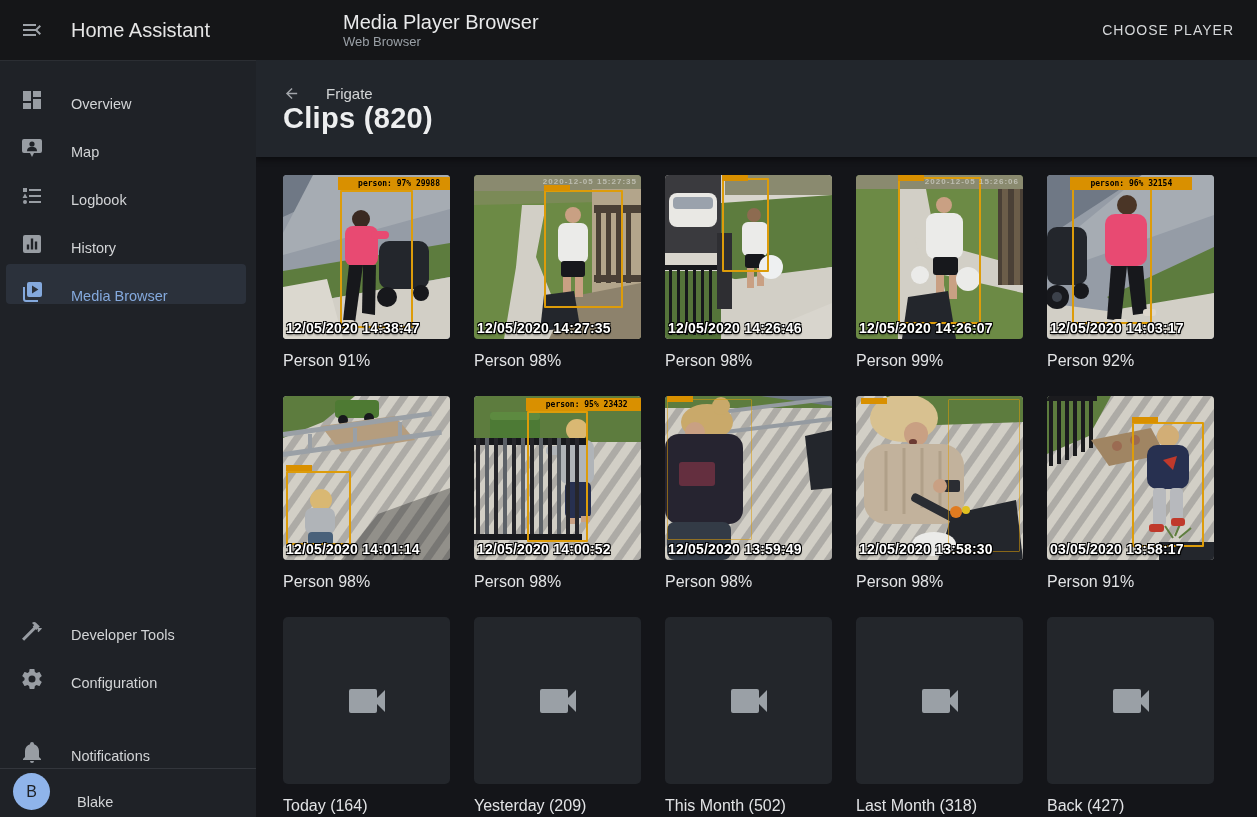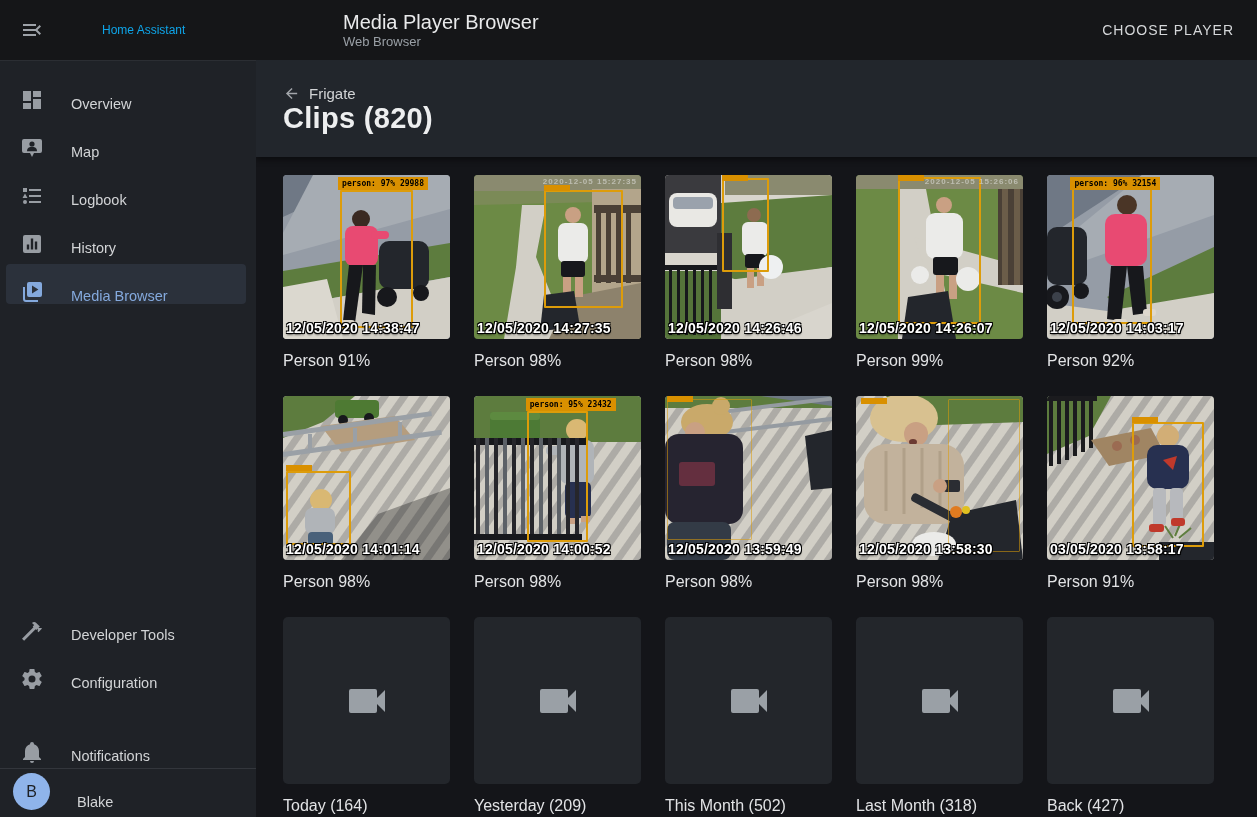--- a/index.html
+++ b/index.html
@@ -6,53 +6,53 @@
   html,body { width:1257px; height:817px; }
   body {
     position:relative; overflow:hidden;
     background:#141519;
     font-family:"Liberation Sans","DejaVu Sans",sans-serif;
     -webkit-font-smoothing:antialiased;
   }
   
   .appbar{position:absolute;top:0;left:0;width:1257px;height:60px;background:#151618;display:flex;align-items:center;z-index:20;}
   .menu-btn{margin-left:20px;width:24px;height:24px;color:#9da2a8;cursor:pointer;}
-  .app-title{margin-left:58px;font-size:12px;color:#0ea5e9;font-weight:400;}
+  .app-title{margin-left:27px;font-size:20px;color:#e5e5e5;font-weight:400;}
   .panel-title-block{position:absolute;left:343px;top:50%;transform:translateY(-50%);}
   .panel-title{font-size:20px;color:#e9eaeb;font-weight:400;line-height:24px;}
   .panel-subtitle{font-size:13px;color:#9aa0a6;line-height:16px;}
   .choose-player{position:absolute;right:15px;top:50%;transform:translateY(-50%);font-size:14px;font-weight:500;letter-spacing:1px;color:#d5d7d9;cursor:pointer;padding:8px;}
   
   .sidebar{position:absolute;top:60px;left:0;width:256px;height:757px;background:#1f2227;border-top:1px solid #2b2e33;z-index:10;}
   .nav-item{position:absolute;left:6px;right:10px;height:40px;border-radius:4px;display:flex;align-items:flex-end;color:#989da3;cursor:pointer;}
   .nav-item .nav-ic{margin-left:14px;width:24px;height:24px;flex:none;}
   .nav-item .nav-label{margin-left:27px;font-size:14.5px;font-weight:500;color:#d2d4d6;}
   .nav-item.selected{background:#2b313b;color:#84a9dd;}
   .nav-item.selected .nav-label{color:#84a9dd;}
   .sidebar-divider{position:absolute;top:707px;left:0;right:0;border-top:1px solid #33363c;}
   .avatar{margin-left:7px;width:37px;height:37px;border-radius:50%;background:#8fb4ea;color:#1d2024;font-size:16px;font-weight:500;display:flex;align-items:center;justify-content:center;flex:none;}
   .nav-item .nav-label-av{margin-left:27px;font-size:14.5px;font-weight:500;color:#d2d4d6;}
   
   .content{position:absolute;top:60px;left:256px;width:1001px;height:757px;background:#141519;}
   .content-header{height:97px;background:#22262c;box-shadow:0 3px 6px rgba(0,0,0,.45);padding:25px 0 0 27px;position:relative;z-index:5;}
-  .breadcrumb{display:flex;align-items:center;gap:9px;cursor:pointer;}
+  .breadcrumb{display:flex;align-items:center;gap:26px;cursor:pointer;}
   .breadcrumb .arrow{width:17px;height:17px;color:#a3a6ab;}
   .breadcrumb-label{font-size:15px;color:#d2d4d6;}
   .page-title{margin-top:0;font-size:29px;font-weight:600;letter-spacing:.3px;color:#edeeef;}
   .grid{padding:18px 0 0 27px;display:grid;grid-template-columns:repeat(5,167px);column-gap:24px;row-gap:26px;}
   .clip-card{cursor:pointer;}
   .thumb{width:167px;height:164px;border-radius:4px;overflow:hidden;position:relative;background:#303338;}
   .thumb svg{display:block;width:167px;height:164px;}
   .clip-label{margin-top:12px;font-size:16px;color:#e2e3e5;line-height:19px;}
   .folder-thumb{width:167px;height:167px;border-radius:5px;background:#23262b;display:flex;align-items:center;justify-content:center;}
   .folder-thumb svg{width:48px;height:48px;color:#9aa0a6;}
   
   .bbox{position:absolute;border:2px solid #dd9c0a;border-radius:1px;pointer-events:none;}
   .bbox.faint{border-color:rgba(221,156,10,.55);border-width:1px;}
-  .chip{position:absolute;background:#d99000;color:#000;font-family:"DejaVu Sans Mono","Liberation Mono",monospace;font-size:8px;font-weight:700;line-height:9px;padding:2px 4px;white-space:nowrap;pointer-events:none;}
+  .chip{position:absolute;background:#d99000;color:#000;font-family:"DejaVu Sans Mono","Liberation Mono",monospace;font-size:8px;font-weight:700;line-height:9px;padding:2px 20px;white-space:nowrap;pointer-events:none;}
   .chip.mini{width:26px;height:6px;padding:0;}
   .osd{position:absolute;top:2px;right:4px;font-size:8px;letter-spacing:1px;color:rgba(205,205,198,.75);pointer-events:none;white-space:nowrap;font-weight:bold;}
   .ts{position:absolute;left:3px;bottom:3px;font-size:14px;font-weight:800;color:#fff;letter-spacing:.2px;white-space:nowrap;pointer-events:none;
       text-shadow:-1px -1px 0 #000,1px -1px 0 #000,-1px 1px 0 #000,1px 1px 0 #000,0 2px 2px rgba(0,0,0,.6);}
   
   .g{fill:#5d7c3e}.g2{fill:#6c8a45}.s{fill:#d2cfc6}.a{fill:#959ca6}.a2{fill:#6f7885}
   .t{fill:#8a8a6f}.d{fill:#23262c}.k{fill:#17181c}.w{fill:#ebebe9}.sk{fill:#c9a083}
   .h{fill:#d9b873}.p{fill:#e84a72}.n{fill:#273050}.j{fill:#49617a}.gr{fill:#b0b4b8}
   .wd{fill:#4a4036}.wl{fill:#b3a58b}
 </style>

